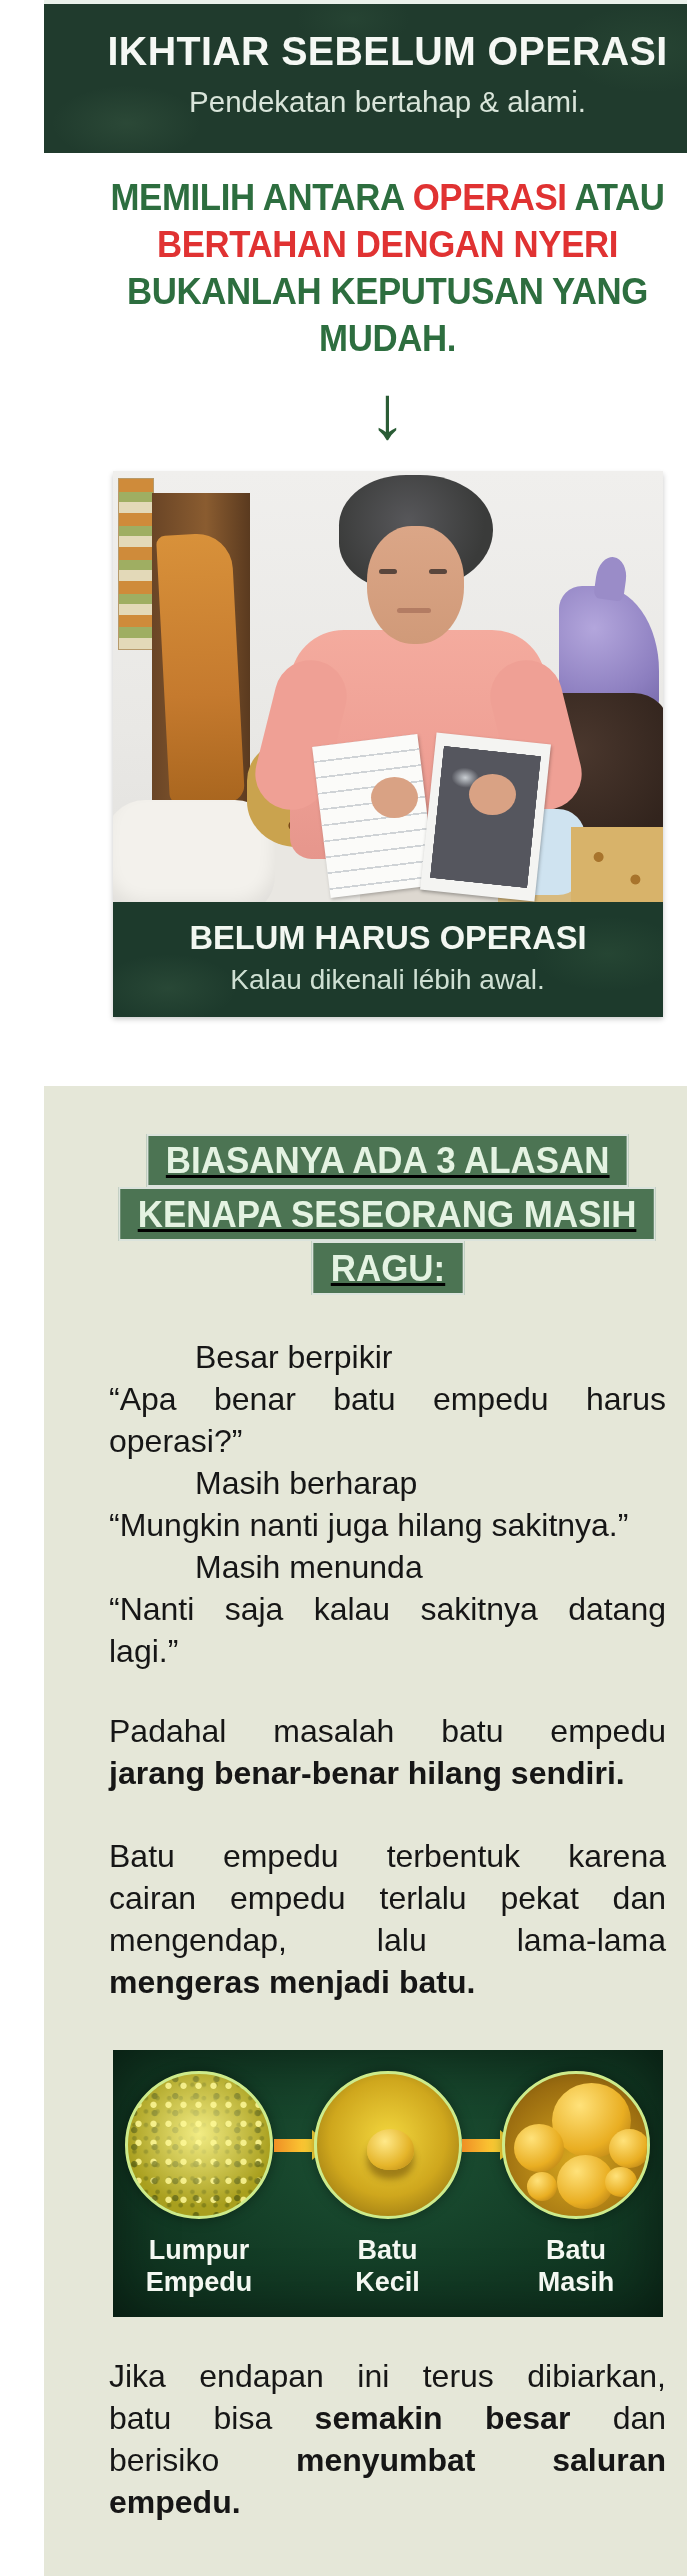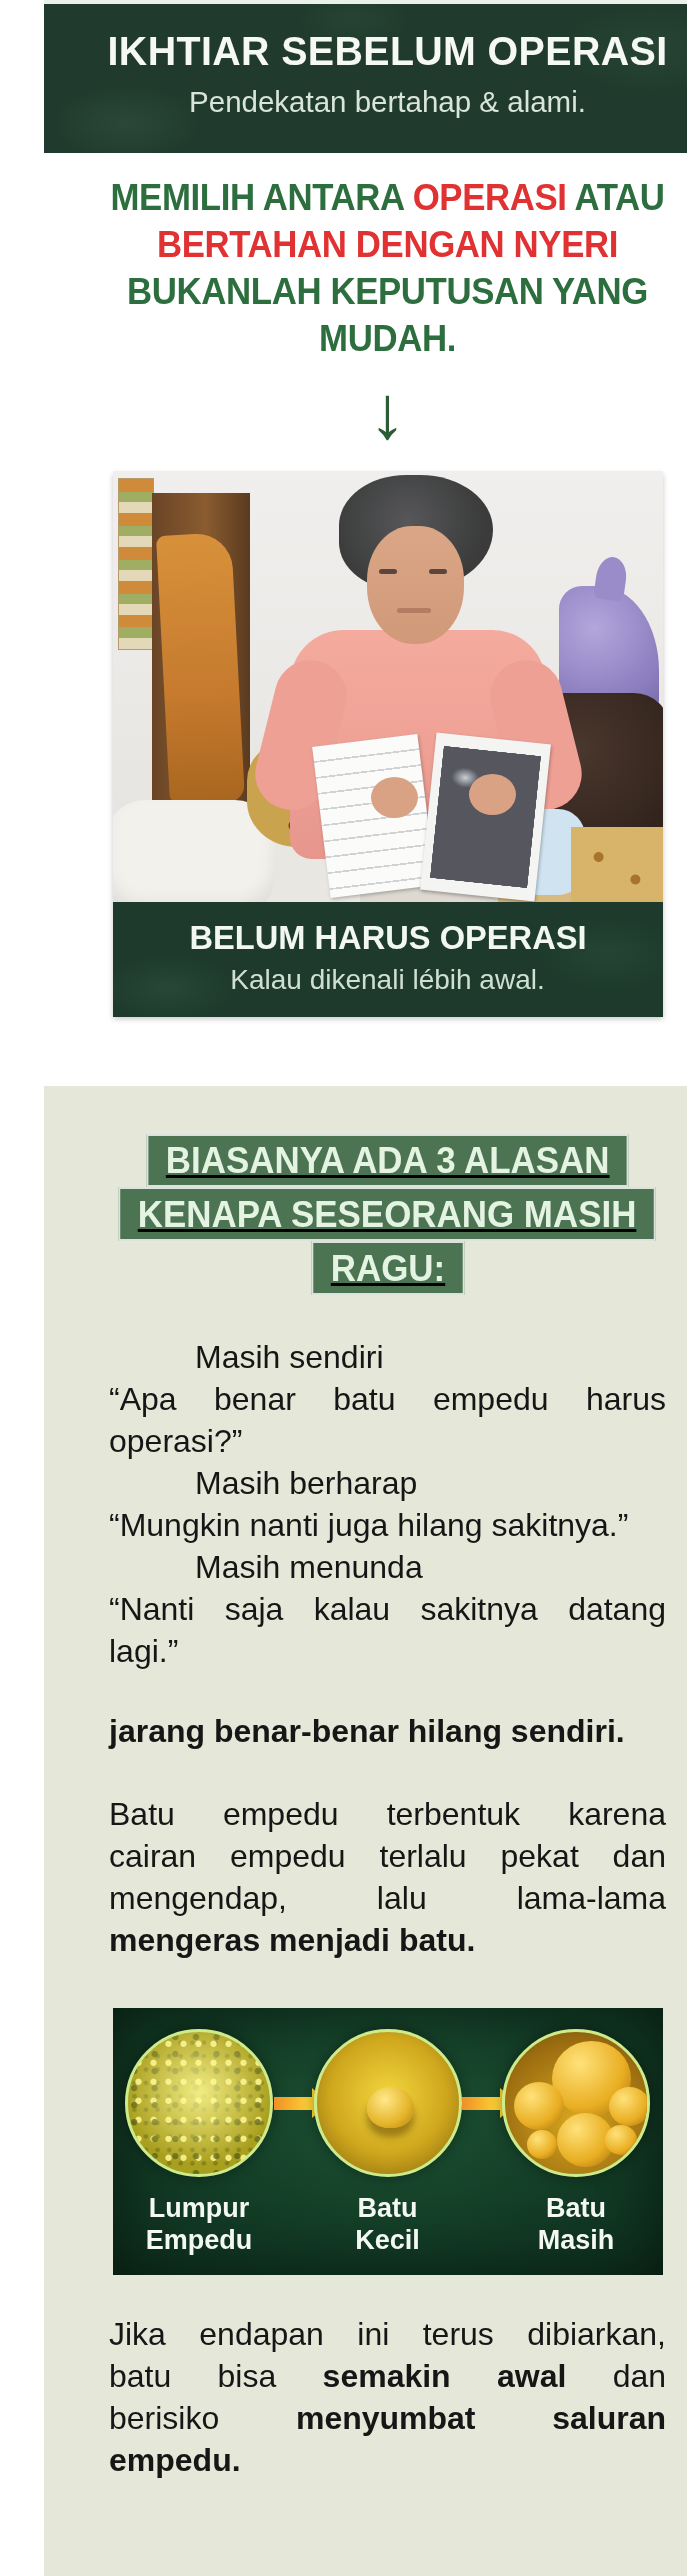--- a/index.html
+++ b/index.html
@@ -195,31 +195,32 @@
 
   <section class="beige">
 
     <div class="reasons-heading">
       <span class="hline">BIASANYA ADA 3 ALASAN</span>
       <span class="hline">KENAPA SESEORANG MASIH</span>
       <span class="hline">RAGU:</span>
     </div>
 
     <div class="bodytext doubts">
-      <p class="lead">Masih sendiri</p>
+      <p class="lead">Besar berpikir</p>
       <p class="stretch">“Apa benar batu empedu harus</p>
       <p>operasi?”</p>
       <p class="lead">Masih berharap</p>
       <p>“Mungkin nanti juga hilang sakitnya.”</p>
       <p class="lead">Masih menunda</p>
       <p class="stretch">“Nanti saja kalau sakitnya datang</p>
       <p>lagi.”</p>
     </div>
 
     <div class="bodytext para-a">
+      <p class="stretch">Padahal masalah batu empedu</p>
       <p class="bold">jarang benar-benar hilang sendiri.</p>
     </div>
 
     <div class="bodytext para-b">
       <p class="stretch">Batu empedu terbentuk karena</p>
       <p class="stretch">cairan empedu terlalu pekat dan</p>
       <p class="stretch">mengendap, lalu lama-lama</p>
       <p class="bold">mengeras menjadi batu.</p>
     </div>
 
@@ -253,20 +254,20 @@
         <div class="lspacer"></div>
         <div class="plabel">
           <span style="display:block">Batu</span>
           <span style="display:block">Masih</span>
         </div>
       </div>
     </figure>
 
     <div class="bodytext closing">
       <p class="stretch">Jika endapan ini terus dibiarkan,</p>
-      <p class="stretch"><span>batu bisa</span> <b>semakin awal</b> <span>dan</span></p>
+      <p class="stretch"><span>batu bisa</span> <b>semakin besar</b> <span>dan</span></p>
       <p class="stretch"><span>berisiko</span> <b>menyumbat saluran</b></p>
       <p class="bold">empedu.</p>
     </div>
 
   </section>
 </div>
 
 
 </body></html>

